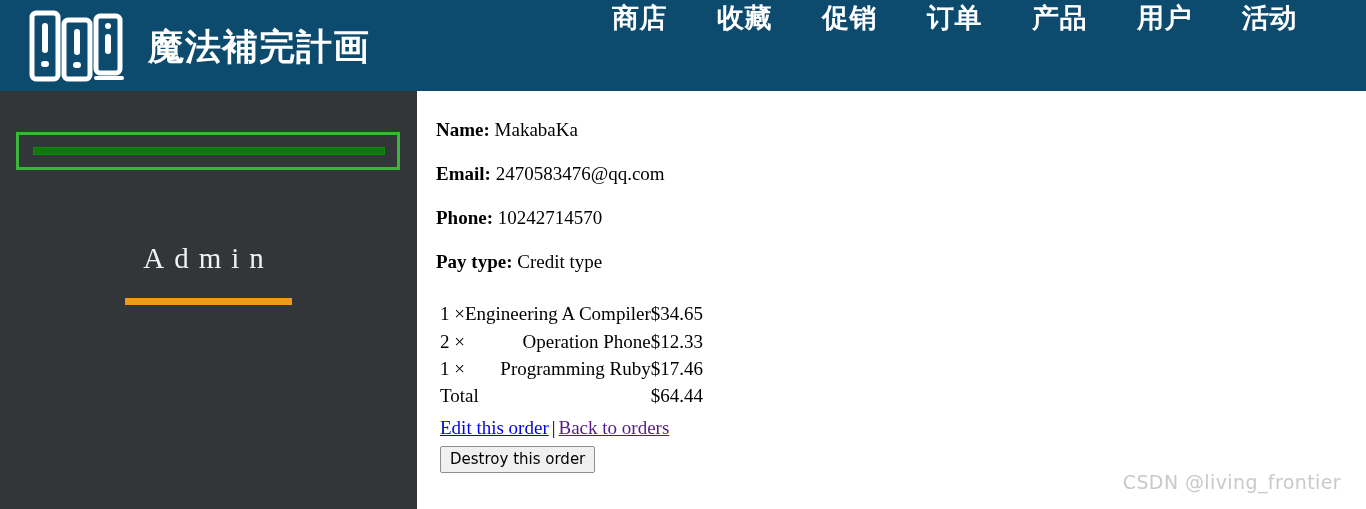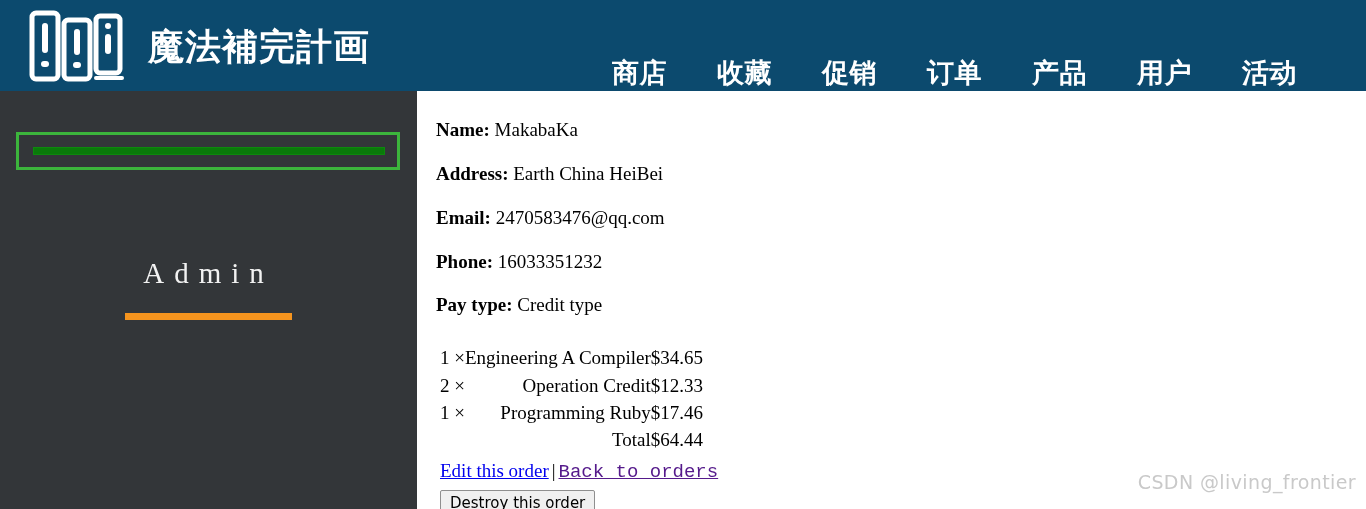--- a/index.html
+++ b/index.html
@@ -54,21 +54,21 @@
     line-height: 1;
     white-space: nowrap;
   }
 
   .main-nav {
     position: absolute;
     left: 612px;
     top: 0;
     height: 91px;
     display: flex;
-    align-items: flex-end;
+    align-items: flex-start;
     gap: 50px;
   }
 
   .nav-item {
     color: #ffffff;
     font-family: "DejaVu Sans", "Liberation Sans", sans-serif;
     font-size: 27px;
     font-weight: 700;
     letter-spacing: 0.5px;
     text-decoration: none;
@@ -101,21 +101,21 @@
     left: 14px;
     top: 12px;
     width: 352px;
     height: 8px;
     background: #0A7A0A;
     border: 1px solid #0C8A0C;
   }
 
   .admin-block {
     position: absolute;
-    top: 165px;
+    top: 150px;
     left: 0;
     width: 417px;
     text-align: center;
   }
 
   .admin-label {
     color: #f2f2f2;
     font-family: "Liberation Serif", "DejaVu Serif", serif;
     font-size: 29px;
     letter-spacing: 10px;
@@ -164,37 +164,36 @@
     color: #000000;
   }
   .line-items td {
     padding: 0 0 3px 0;
     line-height: 1.28;
     white-space: nowrap;
   }
   .li-qty { padding-right: 6px; text-align: left; }
   .li-name { padding-right: 20px; text-align: right; }
   .li-price { }
-  .total-row .li-label { text-align: right; }
+  .total-row .li-label { text-align: left; }
 
   
   .actions {
     margin: 5px 0 0 4px;
     font-family: "Liberation Serif", "DejaVu Serif", serif;
     font-size: 19px;
   }
   .action-link {
     color: #0000EE;
     text-decoration: underline;
     cursor: pointer;
     text-align: right;
   }
   .action-link.visited {
     color: #551A8B;
-    font-family: Liberation Mono, monospace;
   }
   .action-sep {
     color: #000000;
     padding: 0 3px;
   }
 
   .destroy-button {
     display: inline-block;
     margin: 7px 0 0 4px;
     padding: 3px 9px 4px 9px;
@@ -204,21 +203,21 @@
     background: #F0F0F0;
     border: 1px solid #8F8F8F;
     border-radius: 2px;
     cursor: pointer;
     line-height: 1.2;
   }
 
   
   .watermark {
     position: absolute;
-    right: 10px;
+    right: 25px;
     bottom: 16px;
     color: #C9C9C9;
     font-family: "DejaVu Sans", "Liberation Sans", sans-serif;
     font-size: 19px;
     letter-spacing: 0.4px;
     user-select: none;
   }
 </style>
 </head>
 <body>
@@ -272,50 +271,46 @@
 
   </div>
 
   <div class="content">
 
     <p class="field-row">
       <span class="field-label">Name:</span>
       <span class="field-value">MakabaKa</span>
     </p>
 
-    <p class="field-row">
-      <span class="field-label">Address:</span>
-      <span class="field-value">Earth China HeiBei</span>
-    </p>
 
     <p class="field-row">
       <span class="field-label">Email:</span>
       <span class="field-value">2470583476@qq.com</span>
     </p>
 
     <p class="field-row">
       <span class="field-label">Phone:</span>
-      <span class="field-value">16033351232</span>
+      <span class="field-value">10242714570</span>
     </p>
 
     <p class="field-row">
       <span class="field-label">Pay type:</span>
       <span class="field-value">Credit type</span>
     </p>
 
     <table class="line-items">
       <tbody>
         <tr>
           <td class="li-qty">1 ×</td>
           <td class="li-name">Engineering A Compiler</td>
           <td class="li-price">$34.65</td>
         </tr>
         <tr>
           <td class="li-qty">2 ×</td>
-          <td class="li-name">Operation Credit</td>
+          <td class="li-name">Operation Phone</td>
           <td class="li-price">$12.33</td>
         </tr>
         <tr>
           <td class="li-qty">1 ×</td>
           <td class="li-name">Programming Ruby</td>
           <td class="li-price">$17.46</td>
         </tr>
         <tr class="total-row">
           <td class="li-label" colspan="2">Total</td>
           <td class="li-price">$64.44</td>

